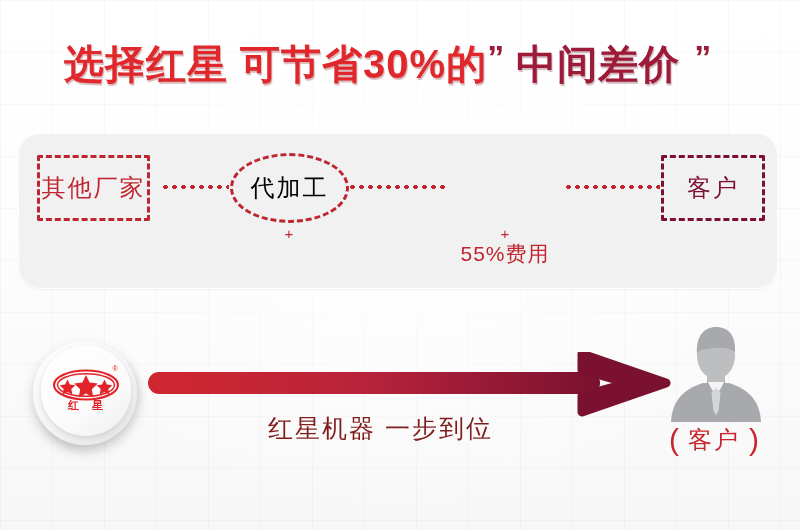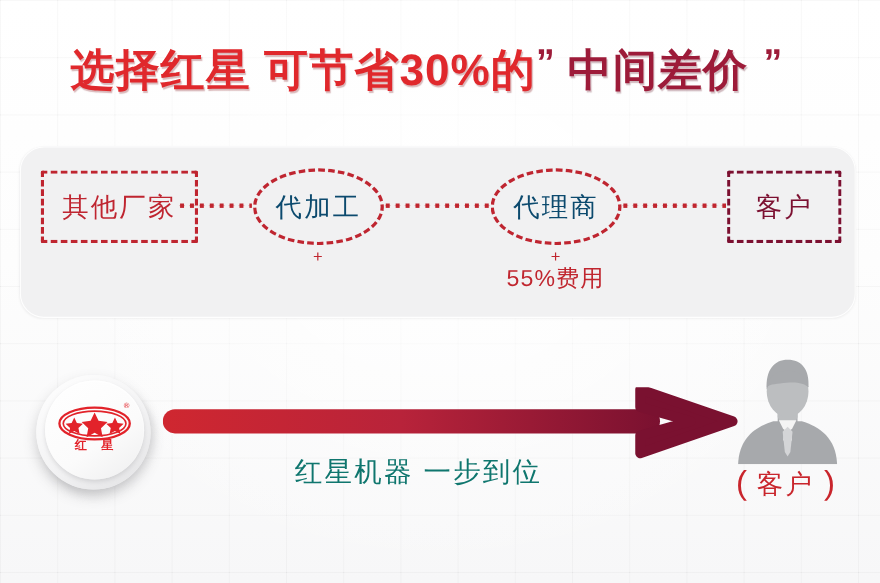--- a/index.html
+++ b/index.html
@@ -57,21 +57,21 @@
     background:transparent;
   }
   .node-rect{
     border:3px dashed #bf2530;
     color:#bf2530;
     border-radius:2px;
   }
   .node-rect.dark{ border-color:#7c1031; color:#7c1031; }
   .node-oval{
     border:3px dashed #bf2530;
-    color:#0c4a6e;
+    color:#000000;
     border-radius:50%/50%;
   }
   .fee{
     position:absolute; text-align:center; color:#c0262f;
     width:180px;
   }
   .fee .plus{ font-size:15px; line-height:14px; }
   .fee .amt { font-size:21px; line-height:26px; letter-spacing:1px; }
 
   .dots{
@@ -101,21 +101,21 @@
     background:linear-gradient(145deg,#ffffff 0%,#fbfbfb 60%,#eeeeef 100%);
     box-shadow:inset 0 1px 2px rgba(255,255,255,0.95), 0 2px 4px rgba(120,120,125,0.22);
   }
   #logo-mark{ position:absolute; left:8px; top:5px; width:90px; height:90px; }
 
   
   #arrow{ position:absolute; left:148px; top:352px; width:525px; height:70px; }
 
   #tagline{
     position:absolute; left:268px; top:412px;
-    font-size:25px; color:#0f766e; letter-spacing:2px; white-space:nowrap;
+    font-size:25px; color:#7f1d1d; letter-spacing:2px; white-space:nowrap;
   }
 
   
   #person{ position:absolute; left:663px; top:316px; width:106px; height:106px; }
   #customer-label{
     position:absolute; left:648px; top:424px; width:132px;
     display:flex; align-items:center; justify-content:center; gap:9px;
     color:#c9252c;
   }
   #customer-label .brk{ font-size:30px; line-height:28px; font-weight:300; }
@@ -130,31 +130,28 @@
 <div id="headline">
   <span class="h-bright">选择红星  可节省30%的</span><span class="h-quote">”</span><span class="h-gap"></span><span class="h-dark">中间差价</span><span class="h-gap"></span><span class="h-quote">”</span>
 </div>
 
 <div id="chain-panel">
 
   <div class="dots" style="left:143px; top:52px; width:68px;"></div>
   <div class="dots" style="left:330px; top:52px; width:98px;"></div>
   <div class="dots" style="left:546px; top:52px; width:96px;"></div>
 
-  <div class="node node-rect" style="left:19px; top:22px; width:143px; height:66px;">
+  <div class="node node-rect" style="left:19px; top:22px; width:113px; height:66px;">
     <span>其他厂家</span>
   </div>
 
   <div class="node node-oval" style="left:212px; top:20px; width:119px; height:70px;">
     <span>代加工</span>
   </div>
 
-  <div class="node node-oval" style="left:428px; top:20px; width:119px; height:70px;">
-    <span>代理商</span>
-  </div>
 
   <div class="node node-rect dark" style="left:643px; top:22px; width:104px; height:66px;">
     <span>客户</span>
   </div>
 
   <div class="fee" style="left:181px; top:94px;">
     <div class="plus">+</div>
   </div>
 
   <div class="fee" style="left:397px; top:94px;">

